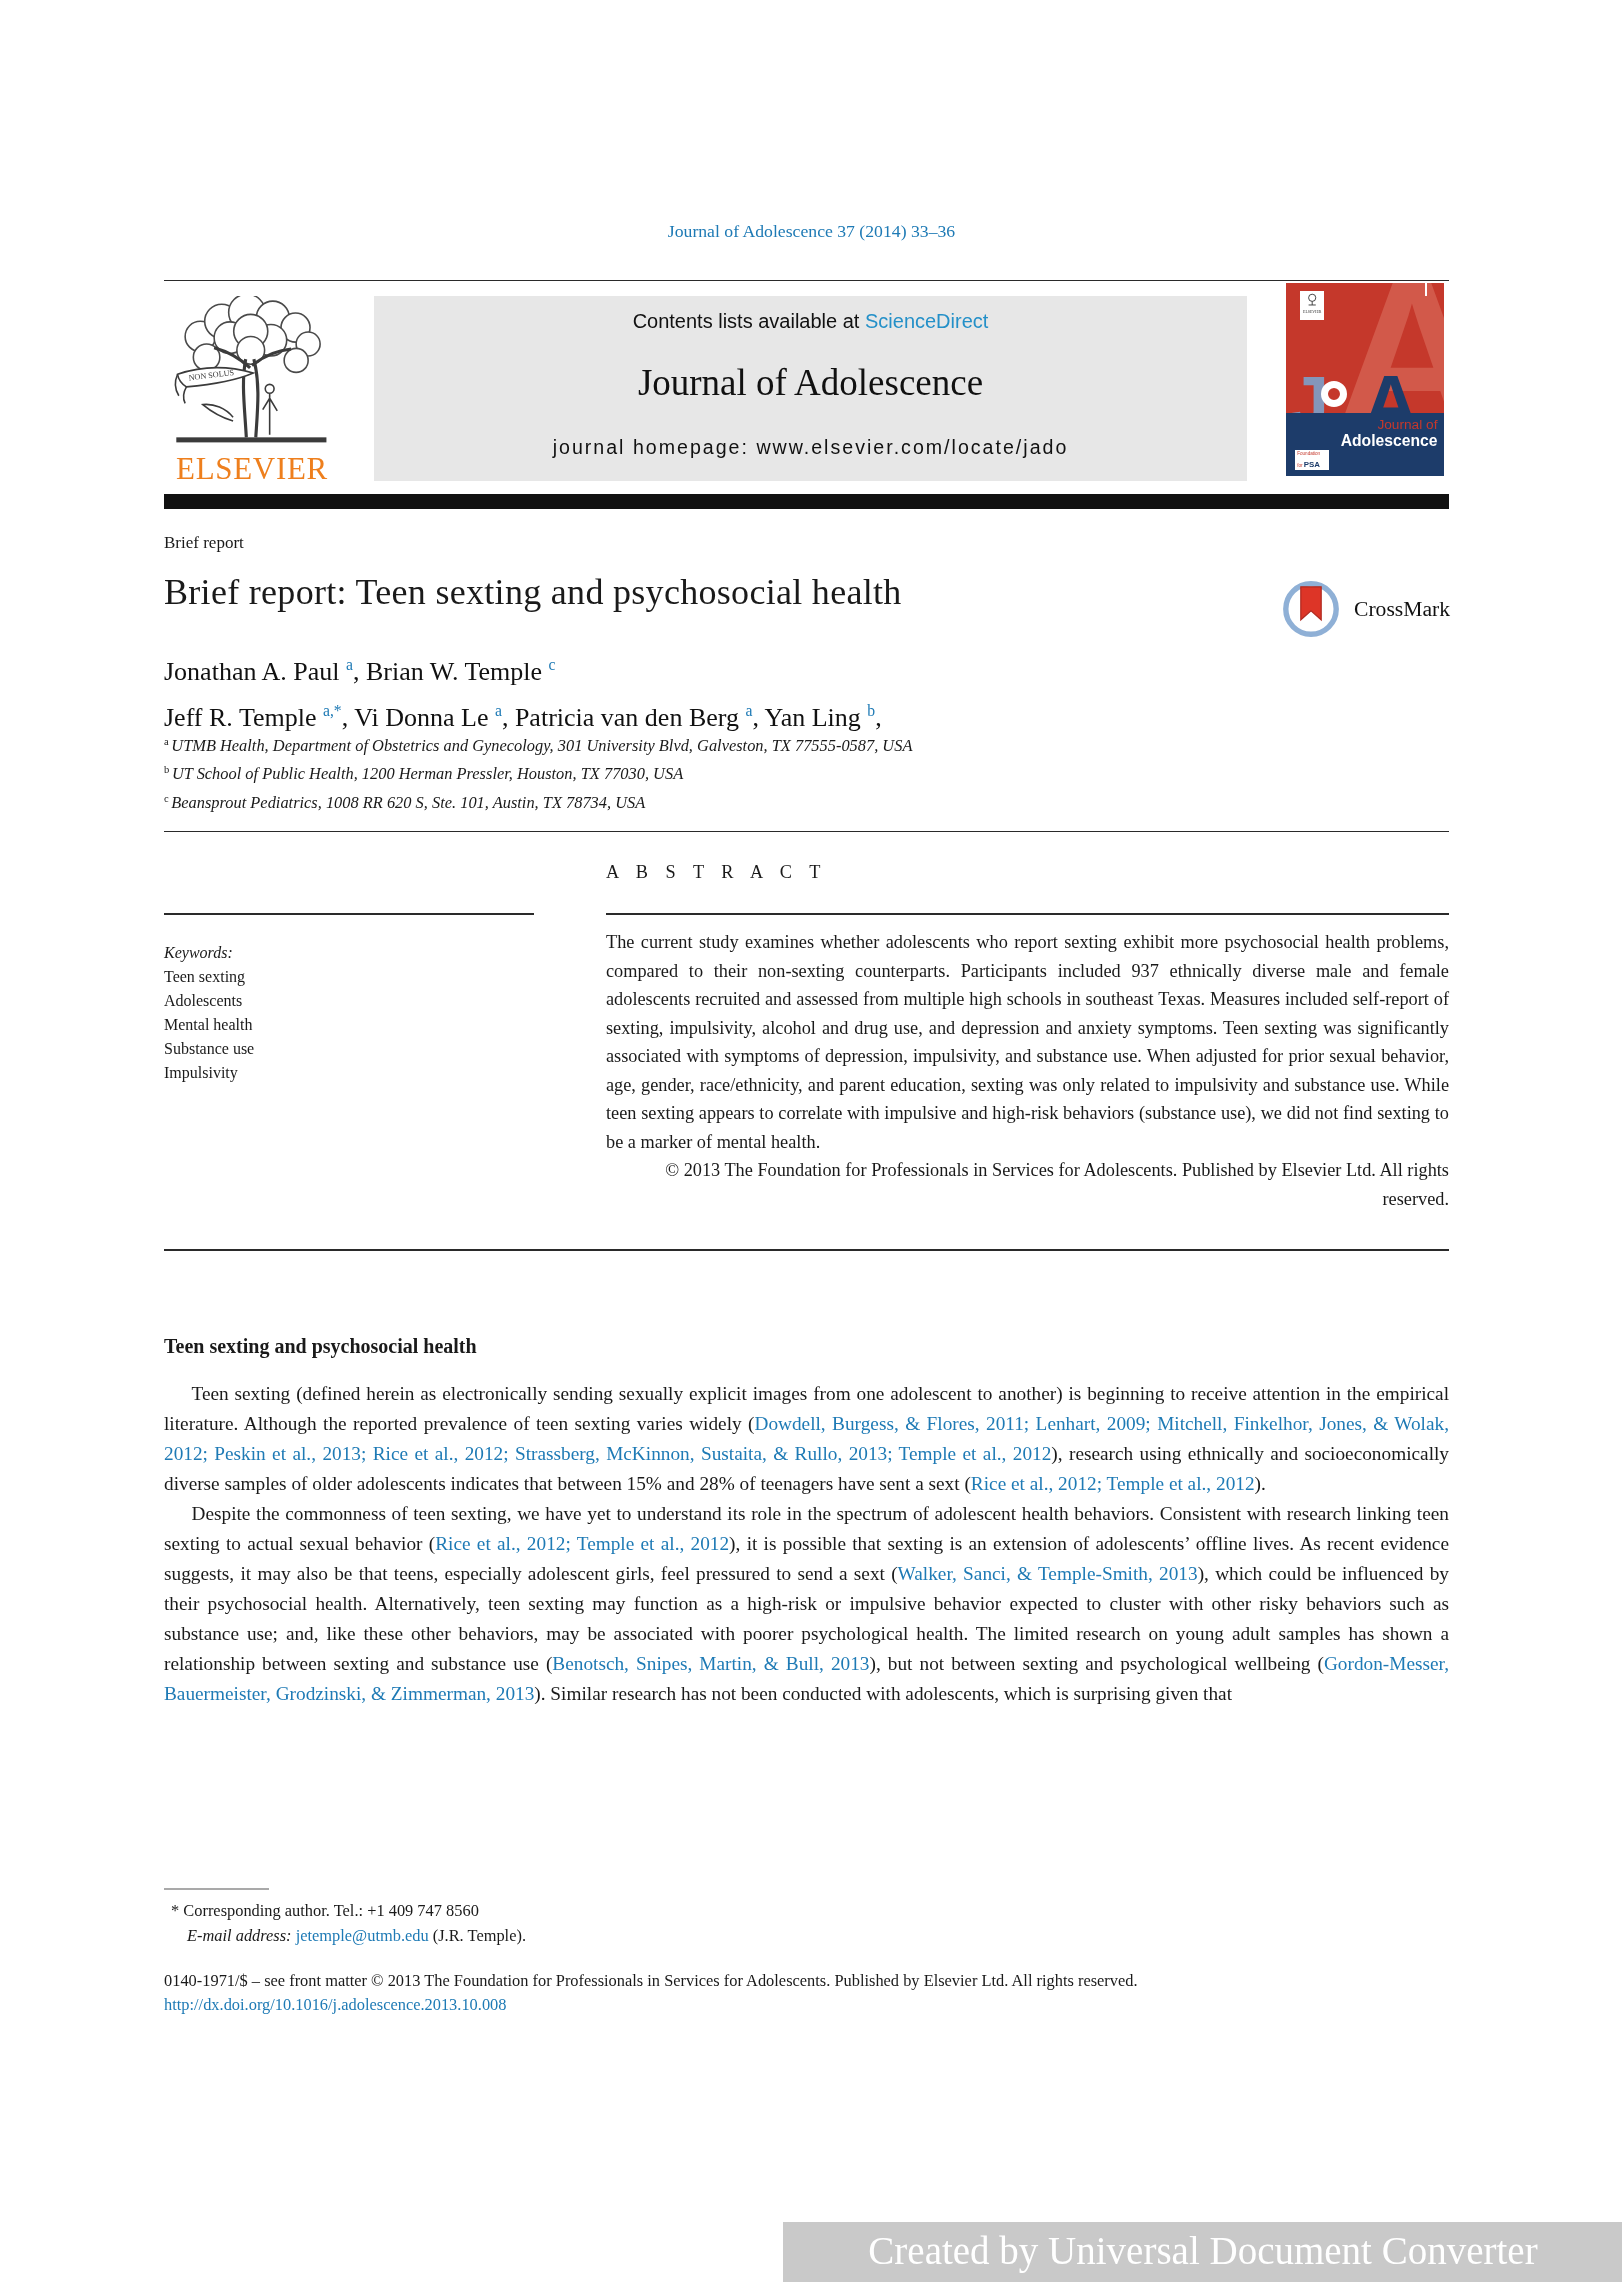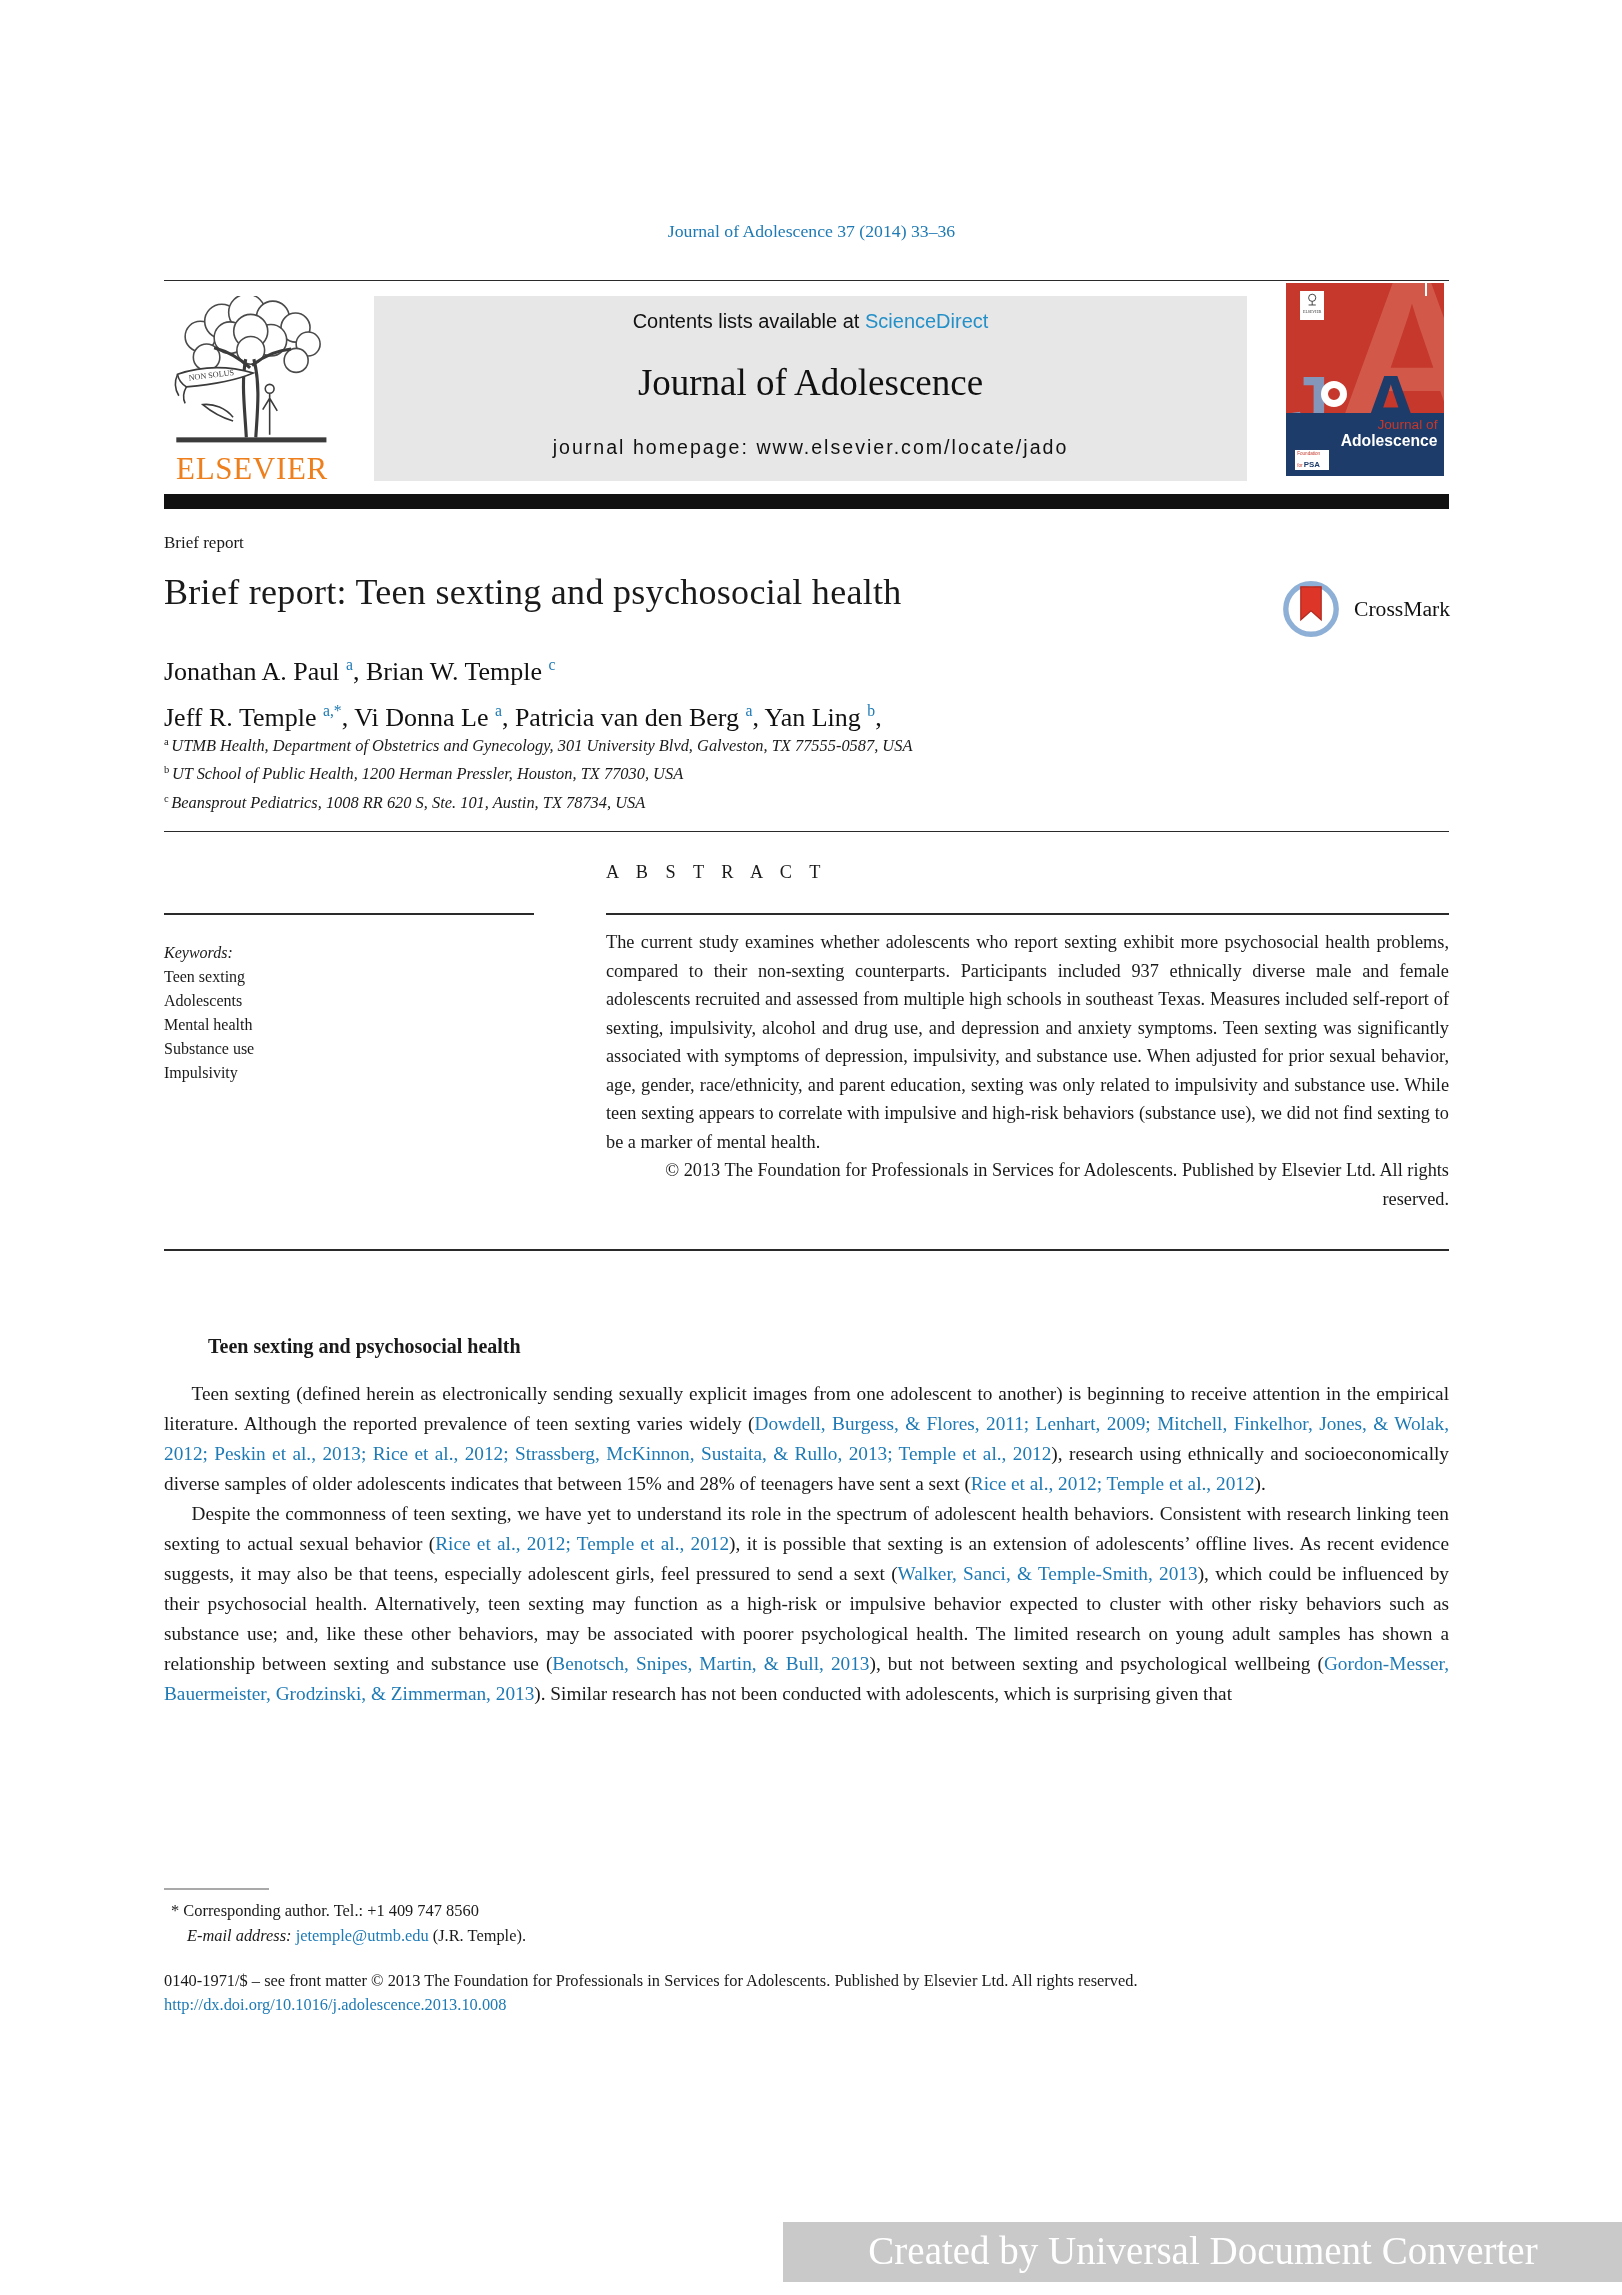--- a/index.html
+++ b/index.html
@@ -80,21 +80,21 @@
 
   
   .abs-heading { top:862px; left:606px; font-size:18.3px; letter-spacing:6.5px; }
   .keywords { top:929px; left:164px; font-size:16px; line-height:24px;margin-top:12px; }
   .kw-label { font-style:italic; }
   .abstract-col { top:928px; left:606px; width:843px; }
   .abstract-text { font-size:18.3px; line-height:28.5px; text-align:justify; }
   .abstract-copy { font-size:18.3px; line-height:28.5px; text-align:right; }
 
   
-  .section-heading { top:1335px; left:164px; font-size:20px; font-weight:bold;margin-left:44px; }
+  .section-heading { top:1335px; left:164px; font-size:20px; font-weight:bold; }
   .bodytext { top:1379px; left:164px; width:1285px; font-size:19.3px; line-height:30px;
     text-align:justify; }
   .bodytext p { text-indent:27.5px; }
 
   
   .fn1 { top:1901px; left:171px; font-size:16.4px; }
   .fn2 { top:1926px; left:187px; font-size:16.4px; }
   .fn-em { font-style:italic; }
   .footer1 { top:1971px; left:164px; font-size:16.4px; }
   .footer2 { top:1995px; left:164px; font-size:16.4px; }

